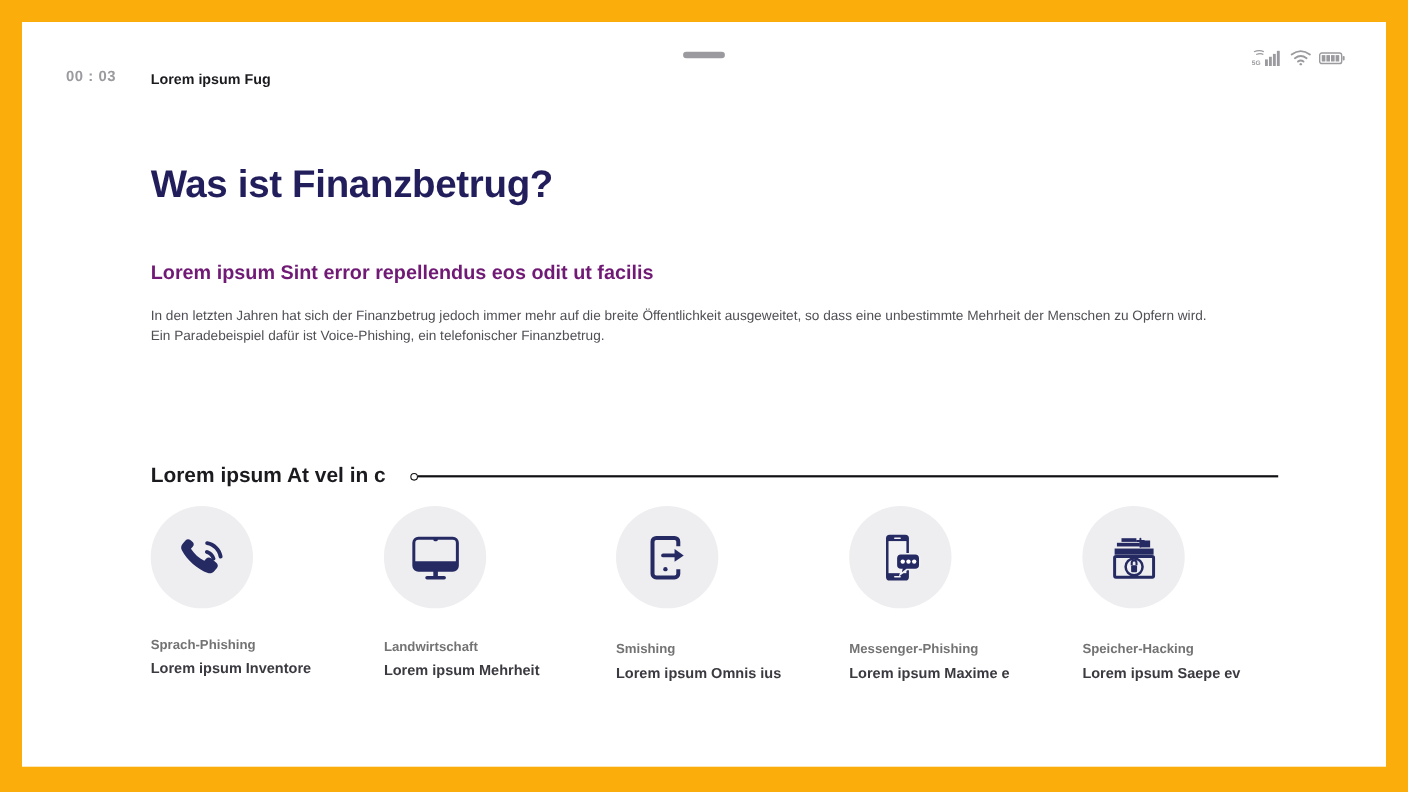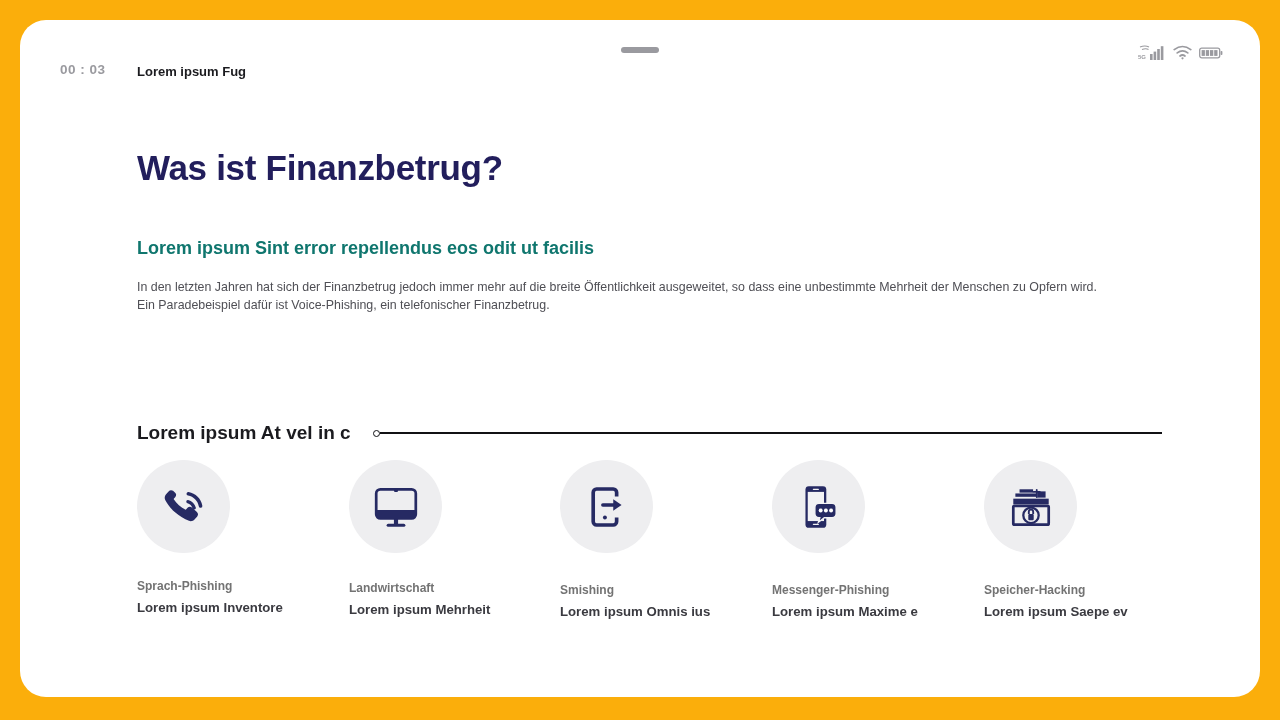--- a/index.html
+++ b/index.html
@@ -11,21 +11,20 @@
   }
   #frame {
     position: absolute; inset: 0;
     background: #FBAE0B;
   }
   #device {
     position: absolute;
     left: 20px; top: 20px;
     width: 1240px; height: 677px;
     background: #ffffff;
-    border-radius: 26px;
   }
 
   
   #statusbar {
     position: absolute; left: 0; top: 0;
     width: 100%; height: 64px;
   }
   #clock {
     position: absolute; left: 40px; top: 42px;
     font-size: 13.5px; font-weight: 700;
@@ -57,21 +56,21 @@
   #page-title {
     position: absolute; left: 0; top: 128px;
     font-size: 35px; font-weight: 700;
     letter-spacing: -0.3px;
     color: #221e5c;
     white-space: nowrap;
   }
   #subheading {
     position: absolute; left: 0; top: 218px;
     font-size: 18px; font-weight: 700;
-    color: #0f766e;
+    color: #701a75;
     white-space: nowrap;
   }
   #body-copy {
     position: absolute; left: 0; top: 259px;
     font-size: 12.4px; font-weight: 400;
     line-height: 17.5px;
     color: #4f4f55;
     white-space: nowrap;
   }
   #body-copy p { white-space: nowrap; }

